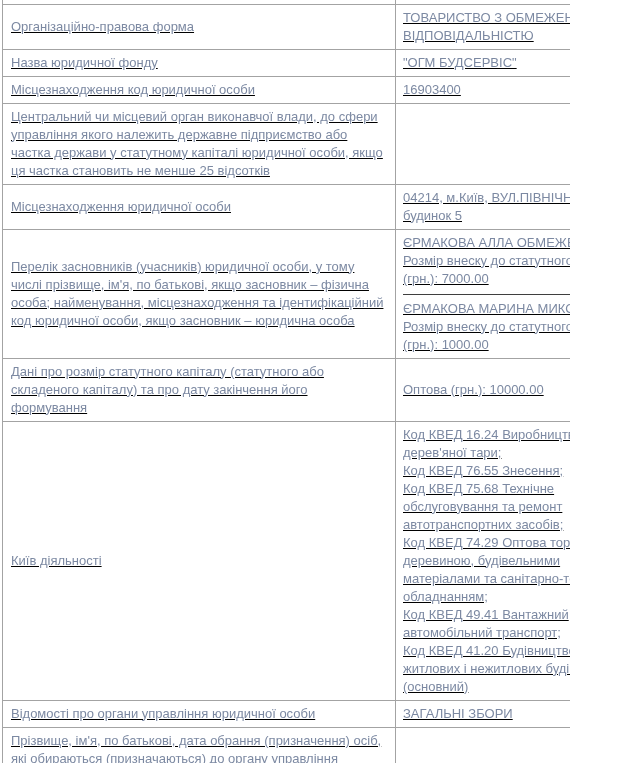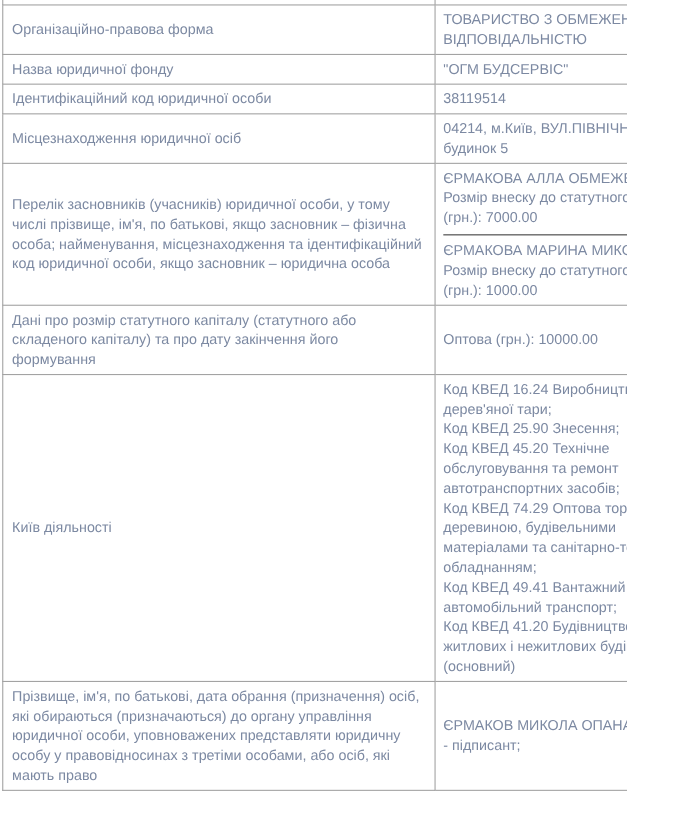--- a/index.html
+++ b/index.html
@@ -12,20 +12,21 @@
   body {
     font-family: "Liberation Sans", sans-serif;
     background: var(--bg-color);
   }
   .viewport {
     position: relative;
     width: 570px;
     height: 763px;
     overflow: hidden;
     background: var(--bg-color);
+    text-decoration: underline;
   }
   table.registry-table {
     border-collapse: collapse;
     table-layout: fixed;
     width: 627px;
     margin-left: 2px;
     background: var(--bg-color);
   }
   col.col-label { width: 393px; }
   col.col-value { width: 234px; }
@@ -82,27 +83,31 @@
             <div class="value-line">ТОВАРИСТВО З ОБМЕЖЕНОЮ ВІДПОВІДАЛЬНІСТЮ</div>
           </td>
         </tr>
         <tr class="row-name">
           <td class="label-cell">Назва юридичної фонду</td>
           <td class="value-cell">
             <div class="value-line">"ОГМ БУДСЕРВІС"</div>
           </td>
         </tr>
         <tr class="row-edrpou">
-          <td class="label-cell">Ідентифікаційний код юридичної особи</td>
+          <td class="label-cell">Місцезнаходження код юридичної особи</td>
           <td class="value-cell">
-            <div class="value-line">38119514</div>
+            <div class="value-line">16903400</div>
           </td>
         </tr>
+        <tr class="row-state-body">
+          <td class="label-cell">Центральний чи місцевий орган виконавчої влади, до сфери управління якого належить державне підприємство або частка держави у статутному капіталі юридичної особи, якщо ця частка становить не менше 25 відсотків</td>
+          <td class="value-cell"></td>
+        </tr>
         <tr class="row-address">
-          <td class="label-cell">Місцезнаходження юридичної осіб</td>
+          <td class="label-cell">Місцезнаходження юридичної особи</td>
           <td class="value-cell">
             <div class="value-line">04214, м.Київ, ВУЛ.ПІВНІЧНА, будинок 5</div>
           </td>
         </tr>
         <tr class="row-founders">
           <td class="label-cell">Перелік засновників (учасників) юридичної особи, у тому числі прізвище, ім'я, по батькові, якщо засновник – фізична особа; найменування, місцезнаходження та ідентифікаційний код юридичної особи, якщо засновник – юридична особа</td>
           <td class="value-cell">
             <div class="value-line">ЄРМАКОВА АЛЛА ОБМЕЖЕНОЮ</div>
             <div class="value-line">Розмір внеску до статутного фонду (грн.): 7000.00</div>
             <div class="founder-separator"></div>
@@ -113,25 +118,31 @@
         <tr class="row-capital">
           <td class="label-cell">Дані про розмір статутного капіталу (статутного або складеного капіталу) та про дату закінчення його формування</td>
           <td class="value-cell">
             <div class="value-line">Оптова (грн.): 10000.00</div>
           </td>
         </tr>
         <tr class="row-activities">
           <td class="label-cell">Київ діяльності</td>
           <td class="value-cell">
             <div class="value-line">Код КВЕД 16.24 Виробництво дерев'яної тари;</div>
-            <div class="value-line">Код КВЕД 25.90 Знесення;</div>
-            <div class="value-line">Код КВЕД 45.20 Технічне обслуговування та ремонт автотранспортних засобів;</div>
+            <div class="value-line">Код КВЕД 76.55 Знесення;</div>
+            <div class="value-line">Код КВЕД 75.68 Технічне обслуговування та ремонт автотранспортних засобів;</div>
             <div class="value-line">Код КВЕД 74.29 Оптова торгівля деревиною, будівельними матеріалами та санітарно-технічним обладнанням;</div>
             <div class="value-line">Код КВЕД 49.41 Вантажний автомобільний транспорт;</div>
             <div class="value-line">Код КВЕД 41.20 Будівництво житлових і нежитлових будівель (основний)</div>
+          </td>
+        </tr>
+        <tr class="row-governing">
+          <td class="label-cell">Відомості про органи управління юридичної особи</td>
+          <td class="value-cell">
+            <div class="value-line">ЗАГАЛЬНІ ЗБОРИ</div>
           </td>
         </tr>
         <tr class="row-signatory">
           <td class="label-cell">Прізвище, ім'я, по батькові, дата обрання (призначення) осіб, які обираються (призначаються) до органу управління юридичної особи, уповноважених представляти юридичну особу у правовідносинах з третіми особами, або осіб, які мають право</td>
           <td class="value-cell">
             <div class="value-line">ЄРМАКОВ МИКОЛА ОПАНАСОВИЧ - підписант;</div>
           </td>
         </tr>
       </tbody>
   </table>

